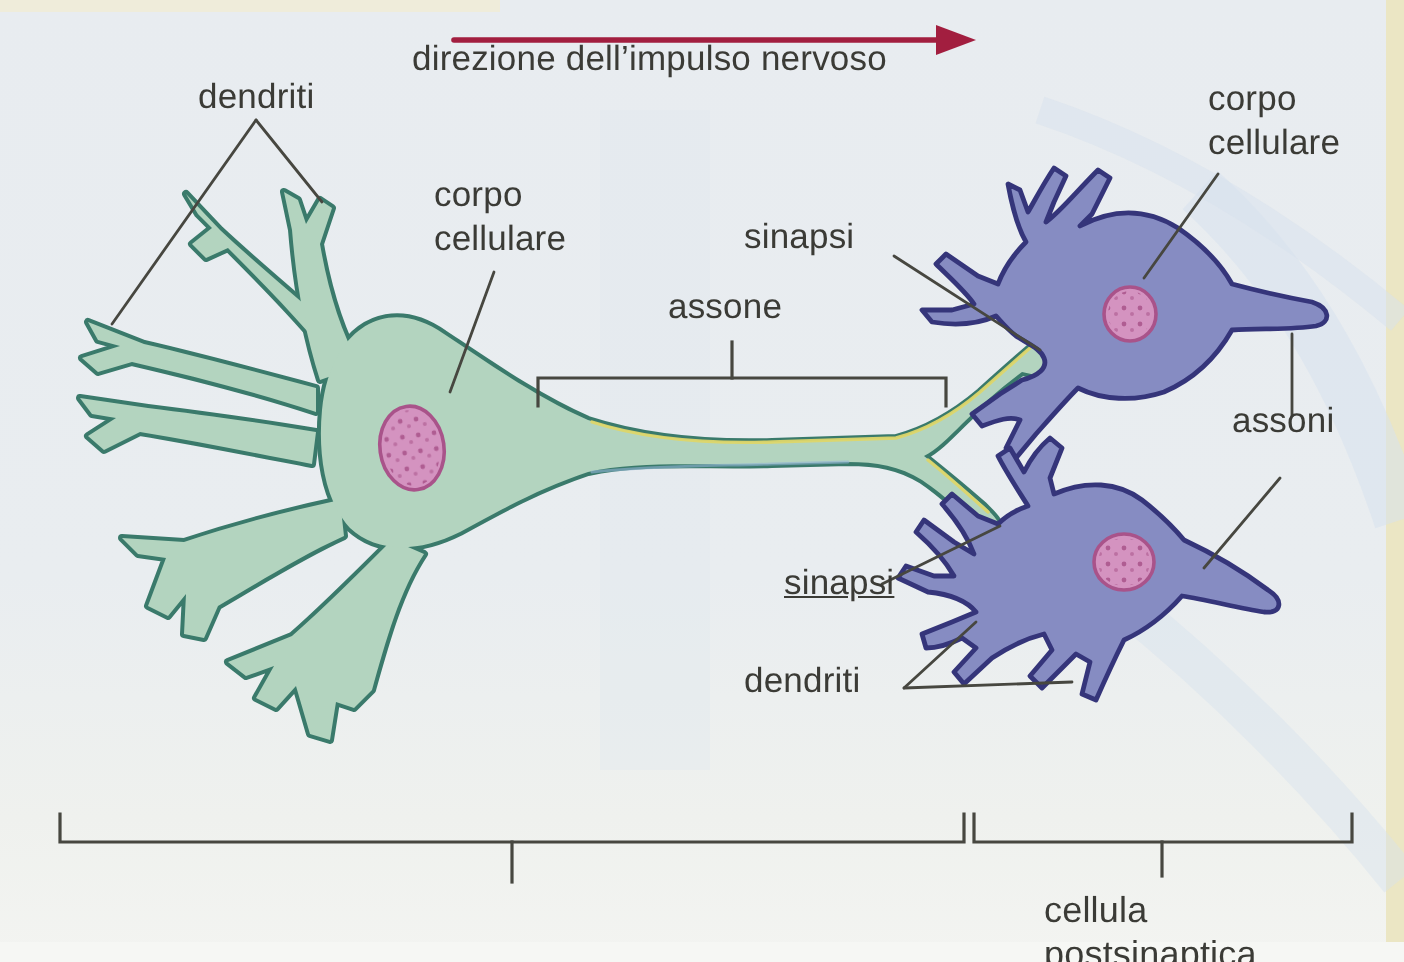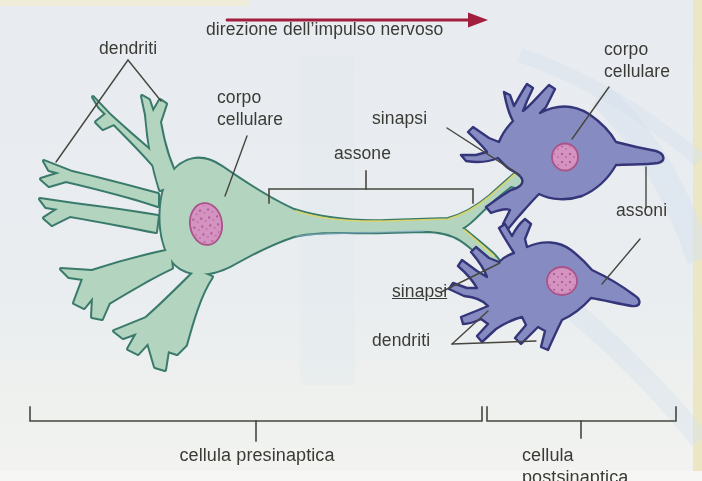--- a/index.html
+++ b/index.html
@@ -166,15 +166,14 @@
   <div class="label" style="left:206px;top:18px;">direzione dell’impulso nervoso</div>
   <div class="label" style="left:217px;top:86px;">corpo
 cellulare</div>
   <div class="label" style="left:334px;top:142px;text-align:center;">assone</div>
   <div class="label" style="left:372px;top:107px;">sinapsi</div>
   <div class="label" style="left:604px;top:38px;">corpo
 cellulare</div>
   <div class="label" style="left:616px;top:199px;">assoni</div>
   <div class="label" style="left:392px;top:280px;text-decoration:underline;">sinapsi</div>
   <div class="label" style="left:372px;top:329px;">dendriti</div>
-  <div class="label big center" style="left:257px;top:444px;">cellula presinaptica</div>
   <div class="label big center" style="left:582px;top:444px;">cellula postsinaptica</div>
 </div>
 
 </body></html>

